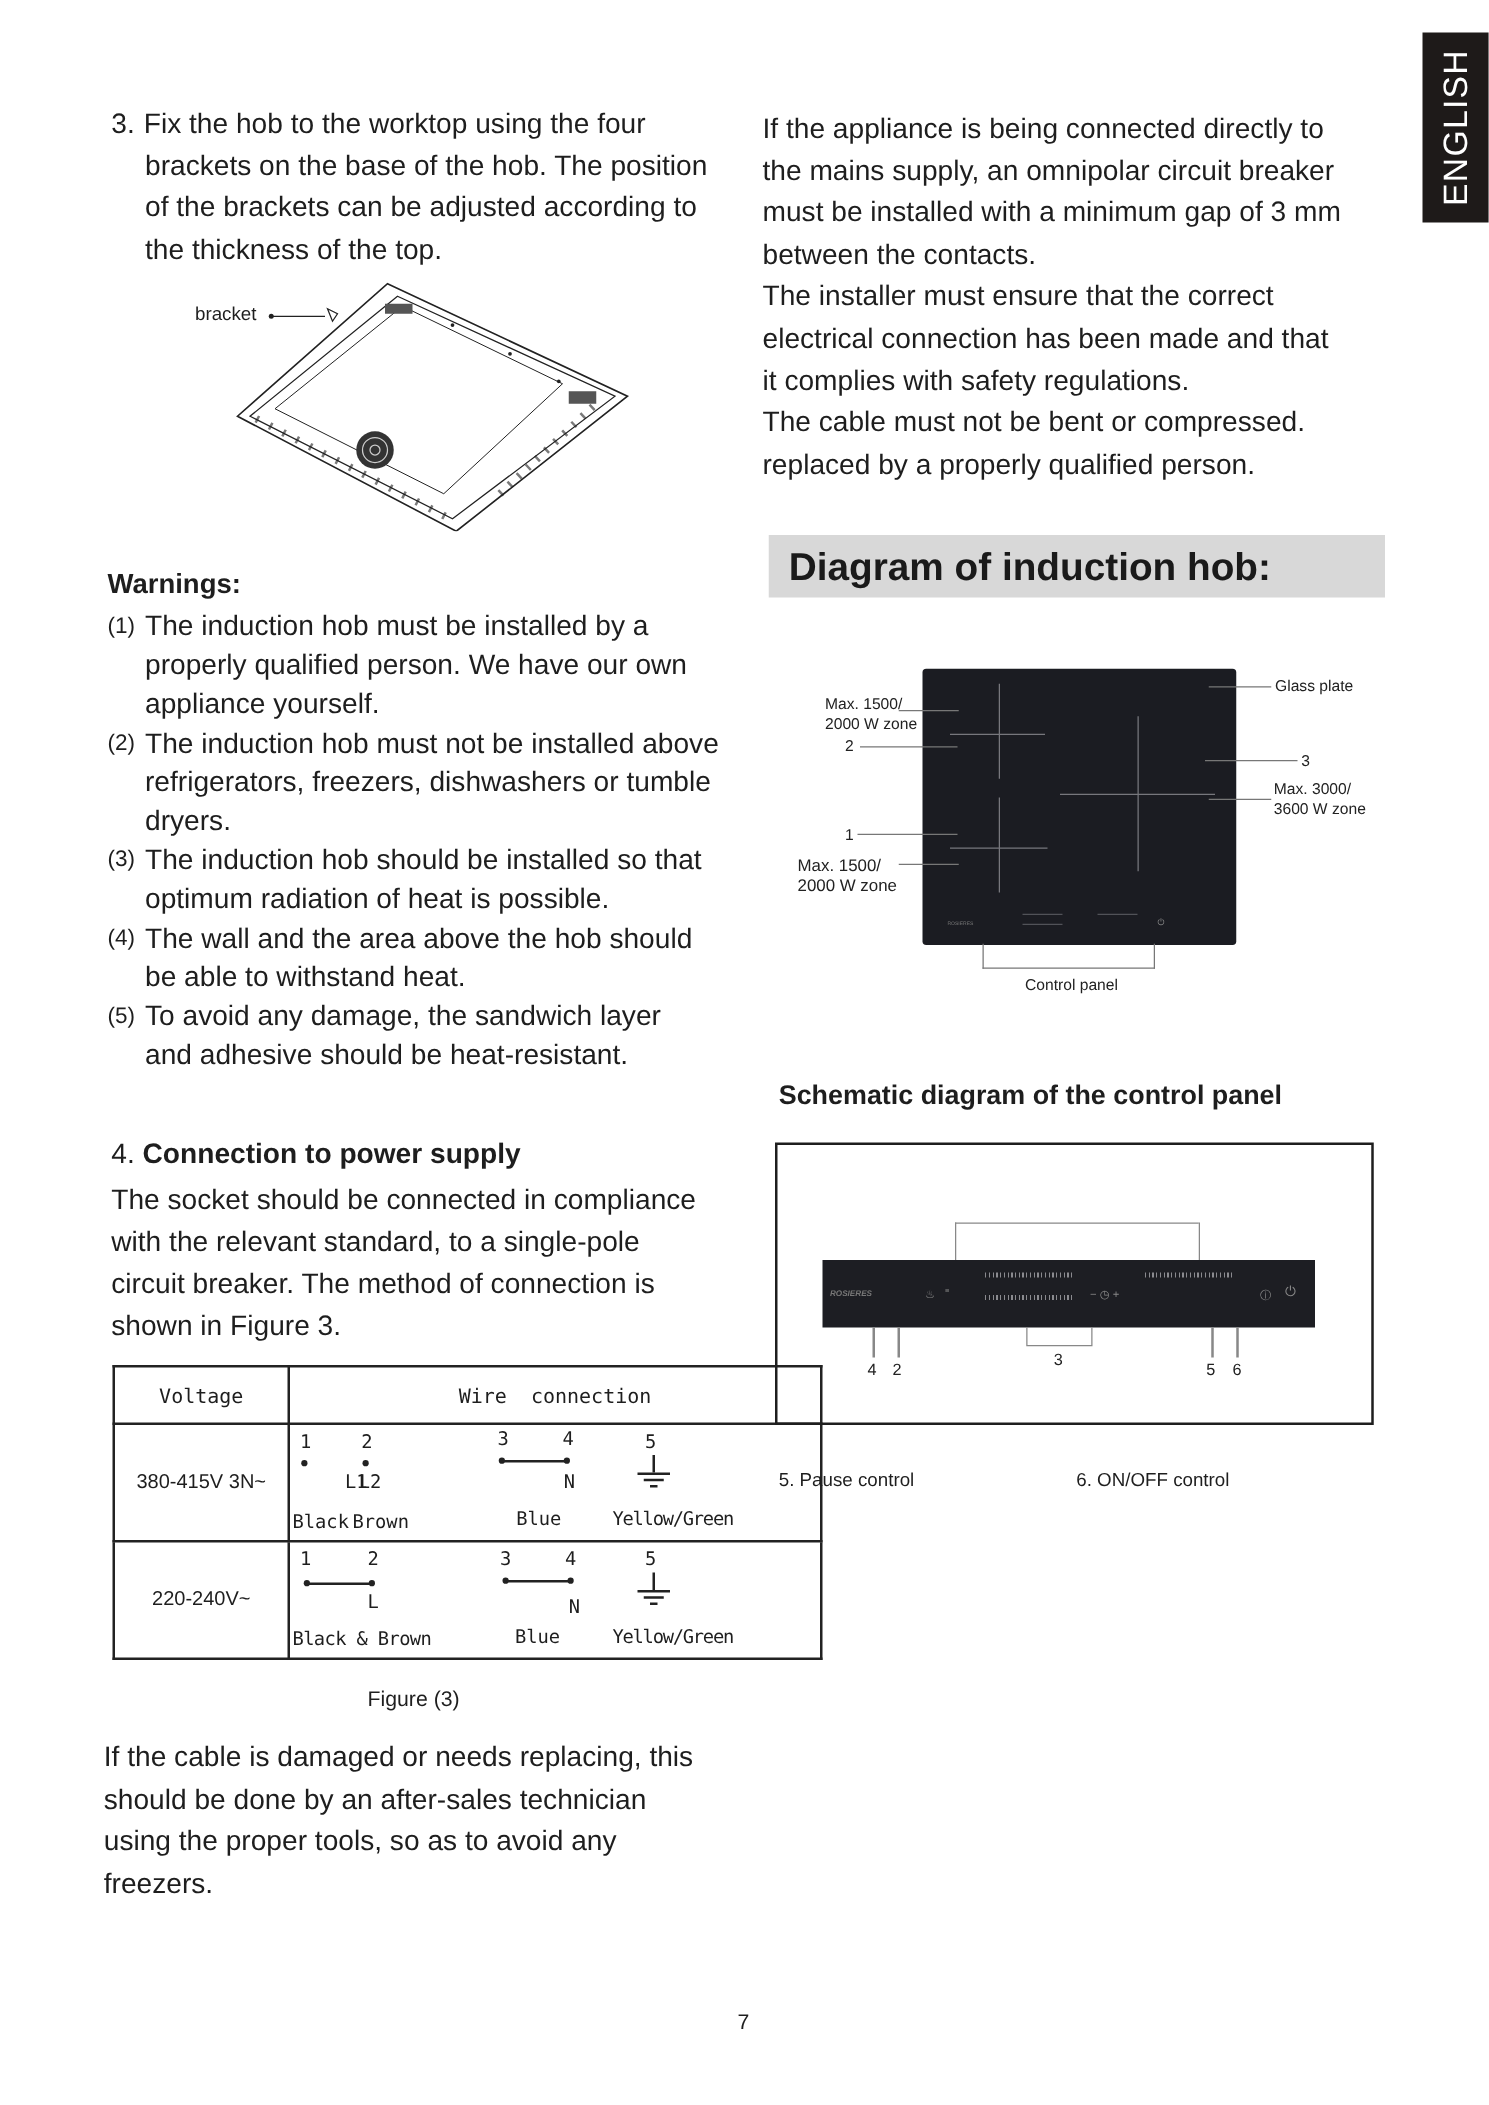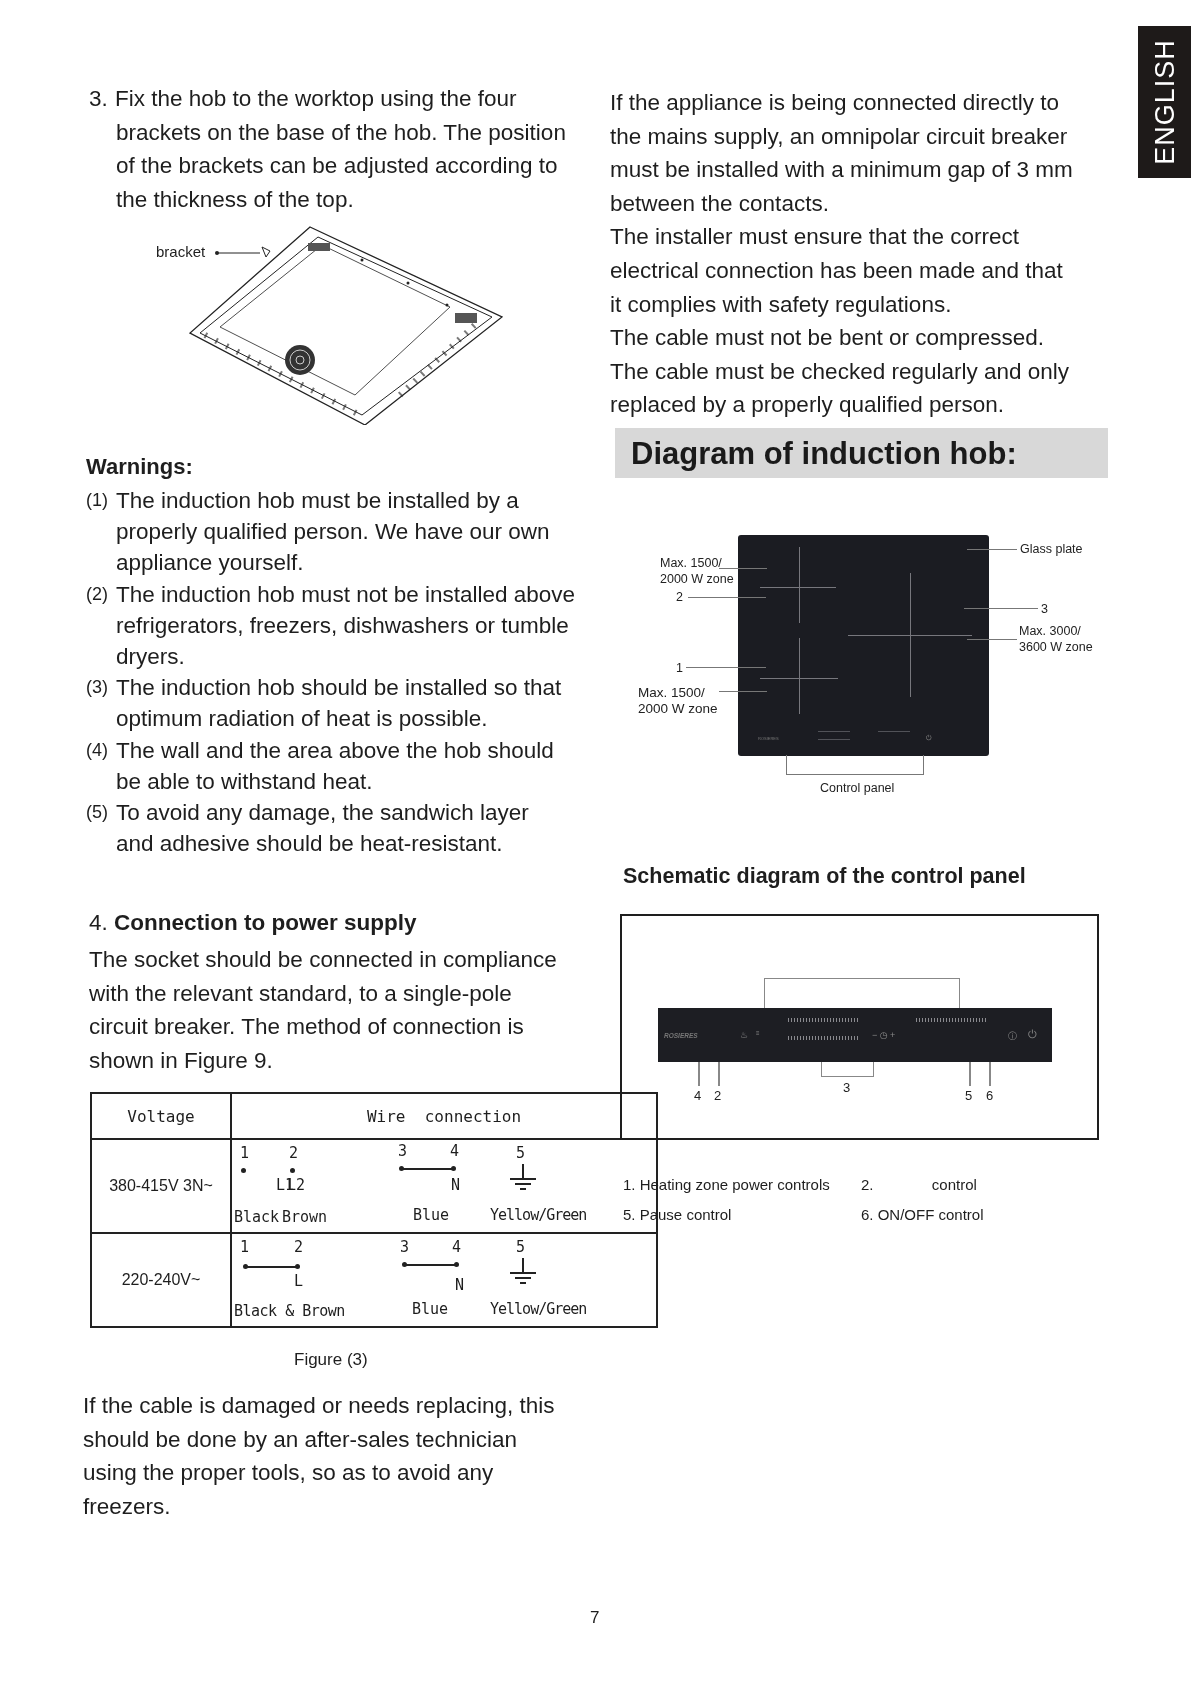--- a/index.html
+++ b/index.html
@@ -122,21 +122,21 @@
 </div>
 
 <div class="abs conn-head">
   <span>4.</span>
   <b>Connection to power supply</b>
 </div>
 <div class="abs conn-body">
   <div>The socket should be connected in compliance</div>
   <div>with the relevant standard, to a single-pole</div>
   <div>circuit breaker. The method of connection is</div>
-  <div>shown in Figure 9.</div>
+  <div>shown in Figure 3.</div>
 </div>
 
 <table class="wire">
   <tbody>
       <tr>
     <td class="vh" style="width:138px;font-family:'DejaVu Sans Mono',monospace;">Voltage</td>
     <td class="vh" style="white-space:pre;">Wire  connection</td>
   </tr>
   <tr>
     <td class="vol">380-415V 3N~</td>
@@ -210,21 +210,20 @@
 
 <div class="abs right-para">
   <div>If the appliance is being connected directly to</div>
   <div>the mains supply, an omnipolar circuit breaker</div>
   <div>must be installed with a minimum gap of 3 mm</div>
   <div>between the contacts.</div>
   <div>The installer must ensure that the correct</div>
   <div>electrical connection has been made and that</div>
   <div>it complies with safety regulations.</div>
   <div>The cable must not be bent or compressed.</div>
-  <div>The cable must be checked regularly and only</div>
   <div>replaced by a properly qualified person.</div>
 </div>
 
 <div class="abs diag-head">
   <span>Diagram of induction hob:</span>
 </div>
 
 <div class="abs hob">
   <div class="g" style="left:61px;top:12px;width:1px;height:76px;"></div>
   <div class="g" style="left:22px;top:52px;width:76px;height:1px;"></div>
@@ -293,22 +292,18 @@
   <div class="abs" style="left:367px;top:146px;width:2px;height:24px;background:#888;"></div>
   <span class="clabel" style="left:72px;top:172px;">4</span>
   <span class="clabel" style="left:92px;top:172px;">2</span>
   <span class="clabel" style="left:221px;top:164px;">3</span>
   <span class="clabel" style="left:343px;top:172px;">5</span>
   <span class="clabel" style="left:364px;top:172px;">6</span>
 </div>
 
 <div class="abs legend">
   <div class="row">
-    <span class="c1">1. Heating zone power controls</span>
-    <span style="white-space:pre;">2.              control</span>
-  </div>
-  <div class="row">
     <span class="c1">5. Pause control</span>
     <span>6. ON/OFF control</span>
   </div>
 </div>
 
 <div class="abs page-num">7</div>
 
 </body></html>

